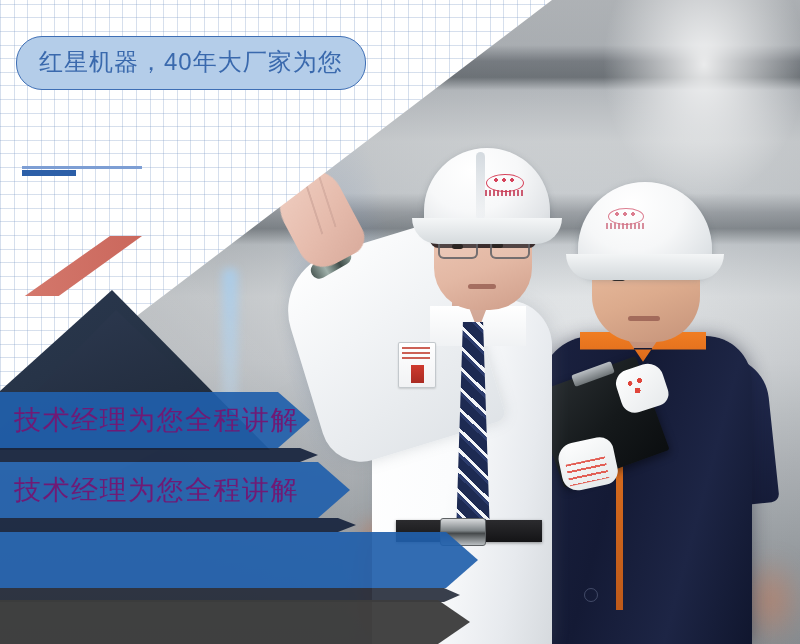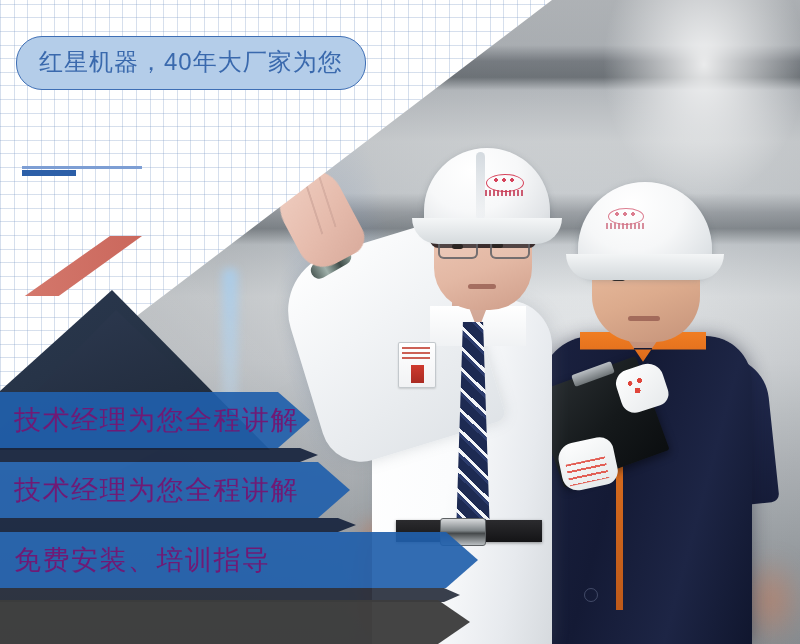--- a/index.html
+++ b/index.html
@@ -521,19 +521,18 @@
   <div class="sep sep1"></div>
 
   <div class="banner banner2">
     <div class="bg"></div>
     <div class="label">技术经理为您全程讲解</div>
   </div>
   <div class="sep sep2"></div>
 
   <div class="banner banner3">
     <div class="bg"></div>
-    <div class="label">免费安装、培训指导</div>
   </div>
 
   <div class="bottom-band-dark"></div>
   <div class="bottom-band"></div>
 
 </div>
 
 </body></html>

